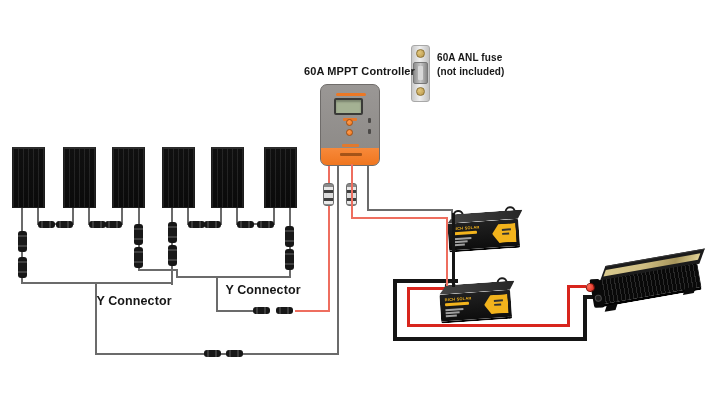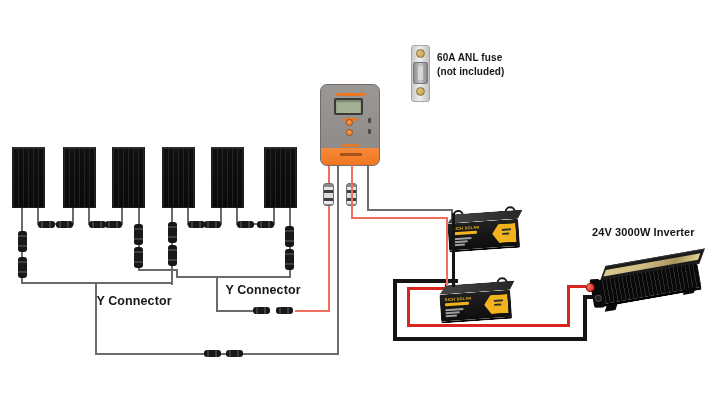--- a/index.html
+++ b/index.html
@@ -232,18 +232,18 @@
       <div class="inv-stripe"></div>
     </div>
     <div class="inv-front"></div>
     <div class="inv-end"></div>
     <div class="inv-term-red"></div>
     <div class="inv-term-black"></div>
     <div class="inv-foot f1"></div>
     <div class="inv-foot f2"></div>
   </div>
 
+  <div class="lbl lbl-mppt">60A MPPT Controller</div>
   <div class="lbl lbl-fuse1">60A ANL fuse</div>
   <div class="lbl lbl-fuse2">(not included)</div>
-  <div class="lbl lbl-inv">24V 3000W Inverter</div>
   <div class="lbl lbl-y1">Y Connector</div>
   <div class="lbl lbl-y2">Y Connector</div>
 </div>
 
 </body></html>

